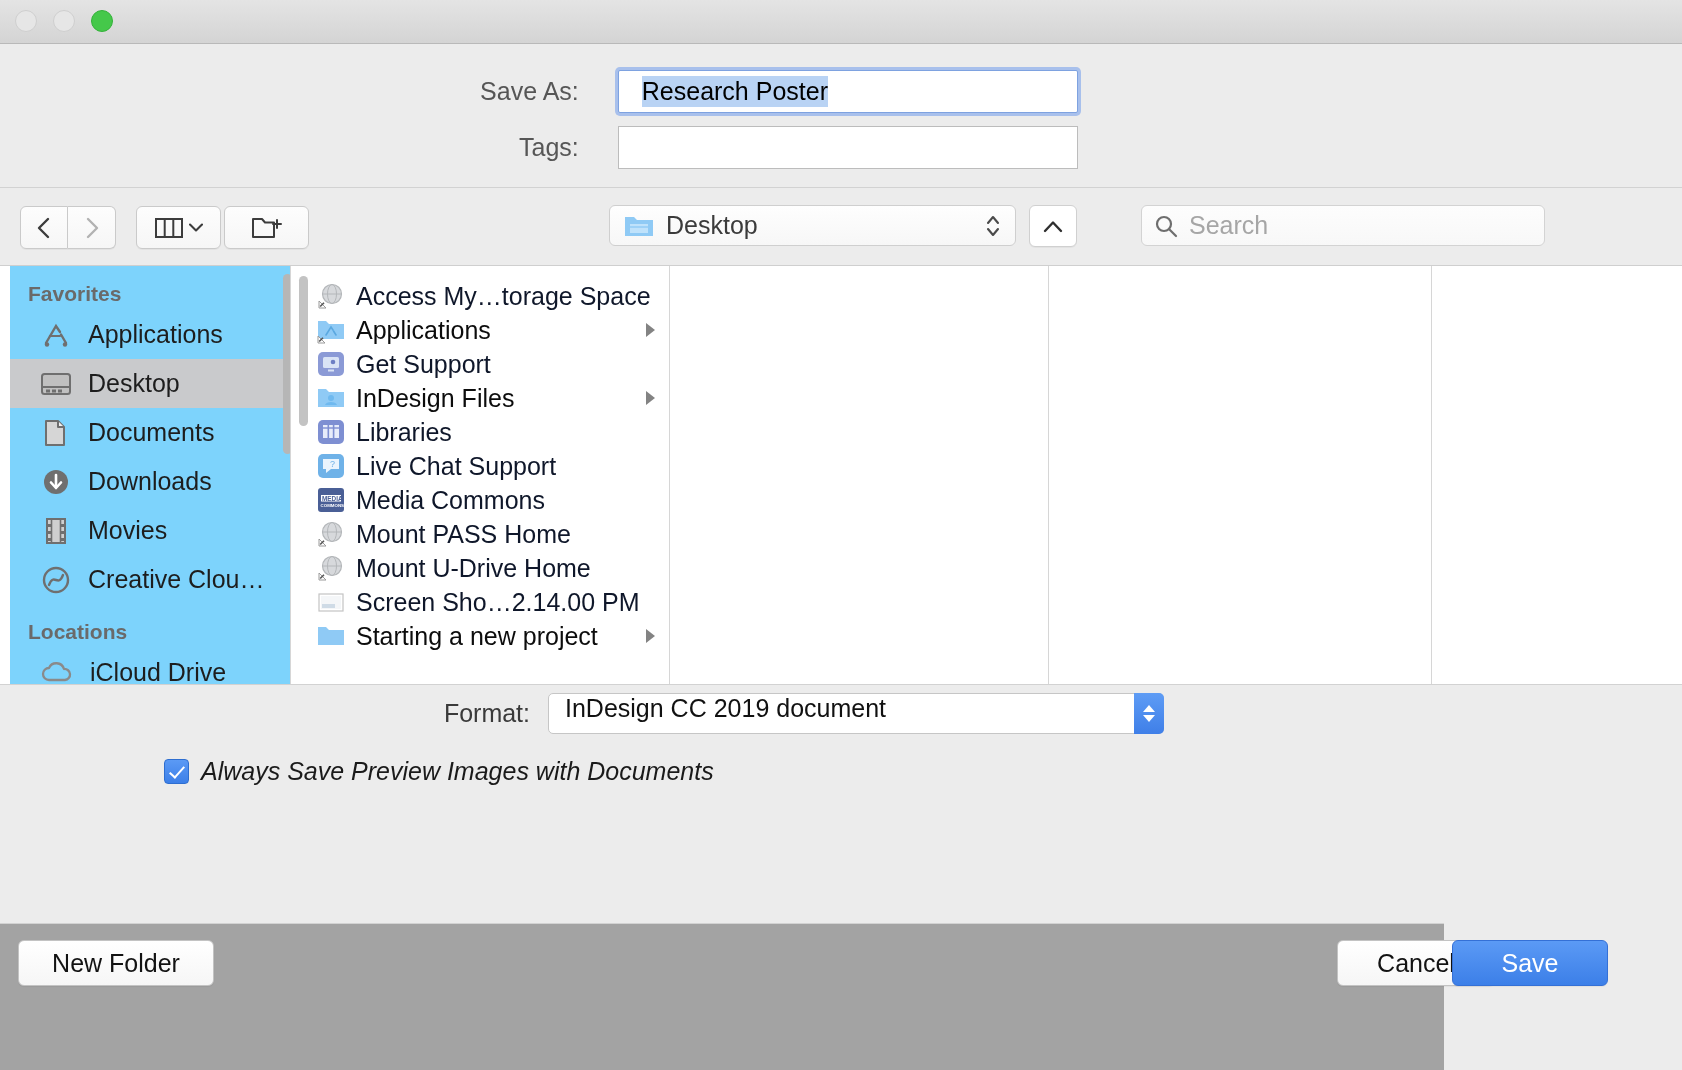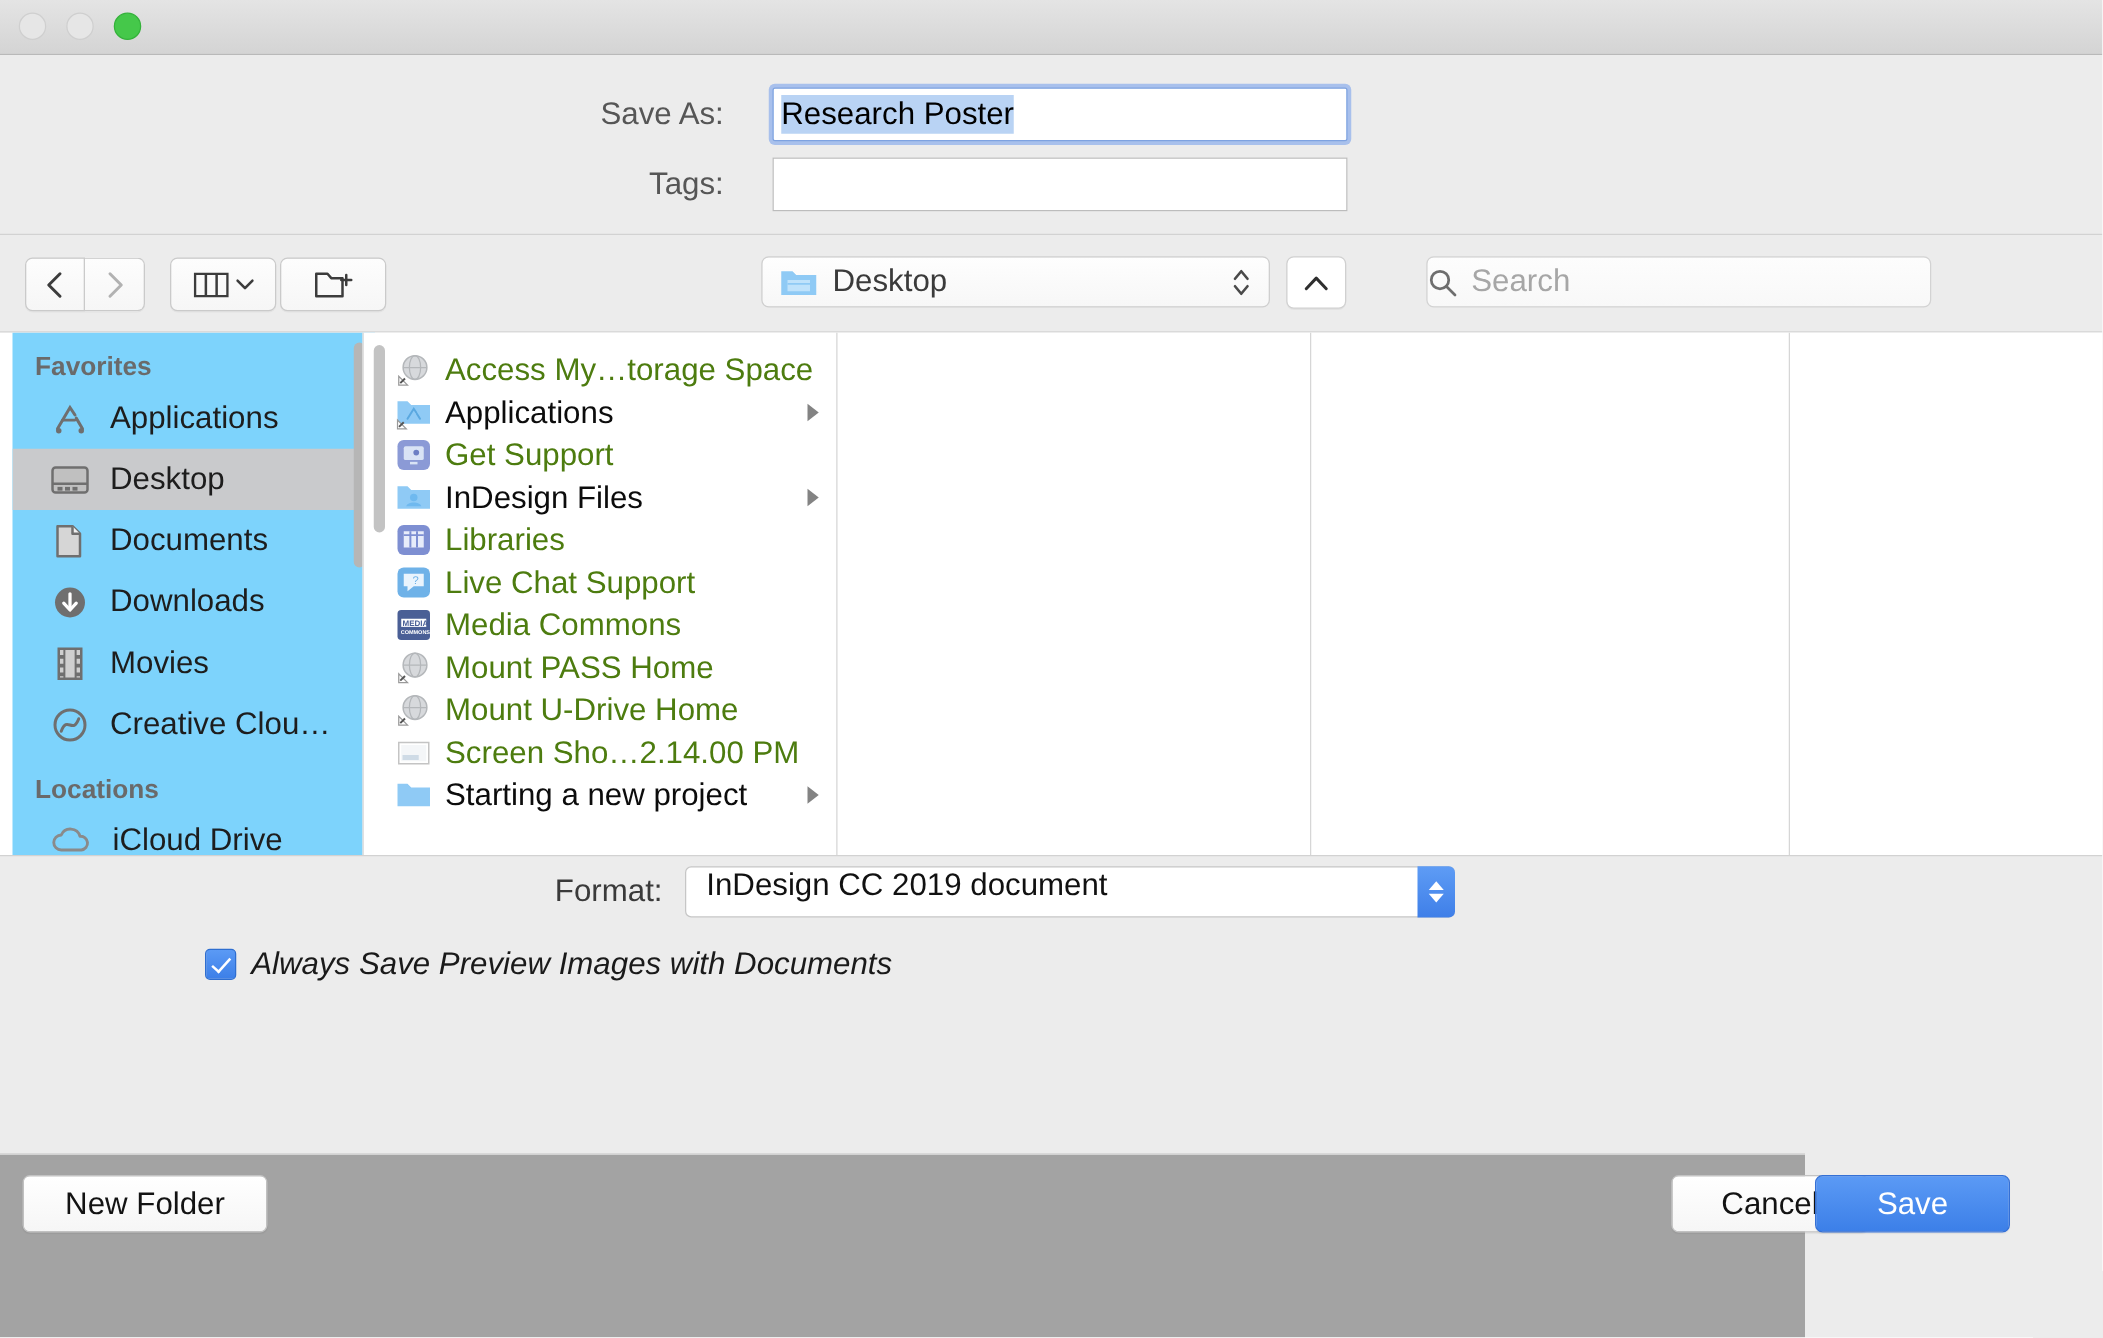--- a/index.html
+++ b/index.html
@@ -58,21 +58,21 @@
     box-sizing: border-box;
     white-space: nowrap;
   }
   .textfield {
     background: #ffffff;
     border: 1px solid #bcbcbc;
     box-sizing: border-box;
     height: 43px;
     display: flex;
     align-items: center;
-    padding: 0 6px;
+    padding: 0 23px;
     font-size: 25px;
     color: #000;
   }
   .textfield.focused {
     border: 1px solid #7ea2e0;
     box-shadow: 0 0 0 3px #a8c0ec;
     border-radius: 2px;
   }
   .sel-text {
     background: #b9d3f4;
@@ -126,21 +126,21 @@
   .search-field {
     position: absolute;
     left: 1141px; top: 205px;
     width: 404px; height: 41px;
     background: linear-gradient(to bottom, #fdfdfd, #f8f8f8);
     border: 1px solid #d3d3d3;
     border-radius: 6px;
     box-sizing: border-box;
     display: flex;
     align-items: center;
-    padding-left: 0;
+    padding-left: 12px;
   }
   .search-field .ph {
     font-size: 25px;
     color: #a6a6a6;
     margin-left: 11px;
   }
 
   
   .browser {
     position: absolute;
@@ -222,21 +222,21 @@
     box-sizing: border-box;
     position: relative;
   }
   .file-row .name {
     font-size: 25px;
     margin-left: 11px;
     white-space: nowrap;
     overflow: hidden;
   }
   .file-row.enabled  .name { color: #0c0c0c; }
-  .file-row.disabled .name { color: #4d7c0f; text-align: right; }
+  .file-row.disabled .name { color: #0f172a; text-align: right; }
   .disclosure {
     position: absolute;
     right: 14px;
     width: 0; height: 0;
     border-left: 9px solid #838383;
     border-top: 7px solid transparent;
     border-bottom: 7px solid transparent;
   }
 
   

